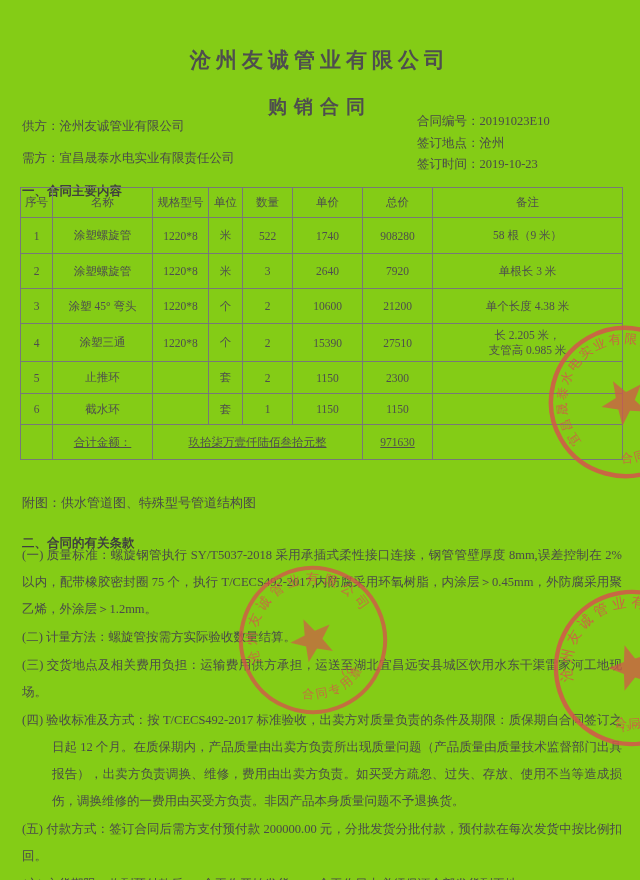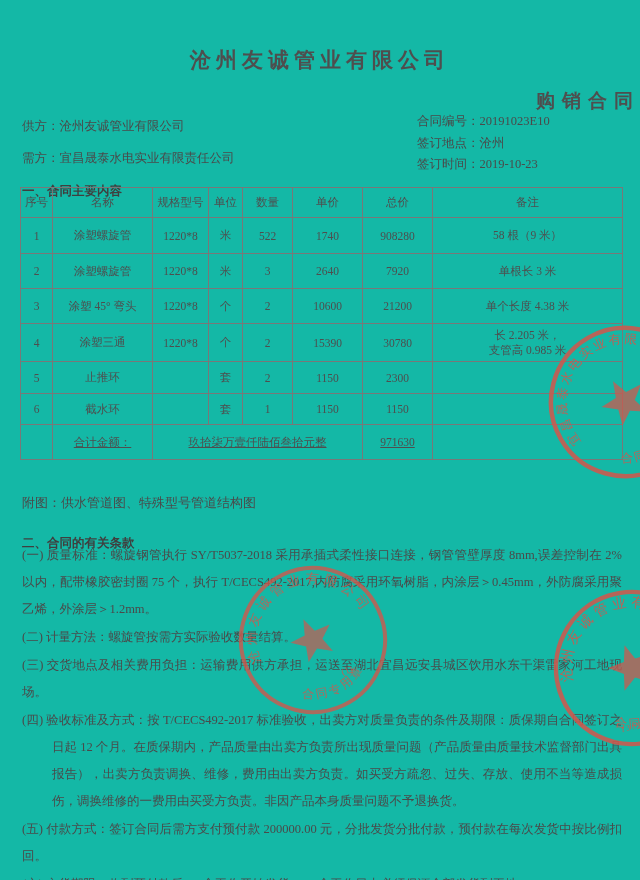--- a/index.html
+++ b/index.html
@@ -1,27 +1,27 @@
 <!DOCTYPE html>
 <html><head>
 <meta charset="utf-8">
 <style>
   html,body { margin:0; padding:0; background:#e8e6e2; }
   .page {
     position:relative; width:640px; height:880px; margin:0 auto;
-    background:#14b8a6; overflow:hidden;
+    background:#84cc16; overflow:hidden;
     font-family:"Liberation Serif","DejaVu Serif",serif;
     color:#4a4a4a;
   }
   .doc-title {
     position:absolute; top:46px; left:0; width:640px; text-align:center;
     font-size:21px; font-weight:600; letter-spacing:5px; color:#4e4e4e;
   }
   .doc-subtitle {
-    position:absolute; top:88px; left:0; width:640px; text-align:right;
+    position:absolute; top:94px; left:0; width:640px; text-align:center;
     font-size:19px; font-weight:600; letter-spacing:7px; color:#4e4e4e;
   }
   .party { position:absolute; left:22px; font-size:12.5px; }
   .party-supplier { top:118px; }
   .party-buyer { top:150px; }
   .meta-block { position:absolute; left:417px; top:111px; font-size:12.5px; line-height:21.5px;font-family:Liberation Serif, serif; }
   .meta-row span { display:inline; }
   .sec-heading { position:absolute; left:22px; font-size:12.5px; font-weight:bold; color:#3f3f3f;margin-top:16px; }
   .sec1-heading { top:167px; }
   .sec2-heading { top:519px; }
@@ -128,21 +128,21 @@
       <td>21200</td>
       <td class="c-remark">单个长度 4.38 米</td>
     </tr>
     <tr class="h-r4">
       <td>4</td>
       <td>涂塑三通</td>
       <td>1220*8</td>
       <td>个</td>
       <td>2</td>
       <td>15390</td>
-      <td>30780</td>
+      <td>27510</td>
       <td class="c-remark">长 2.205 米，
 支管高 0.985 米</td>
     </tr>
     <tr class="h-r5">
       <td>5</td>
       <td>止推环</td>
       <td></td>
       <td>套</td>
       <td>2</td>
       <td>1150</td>

